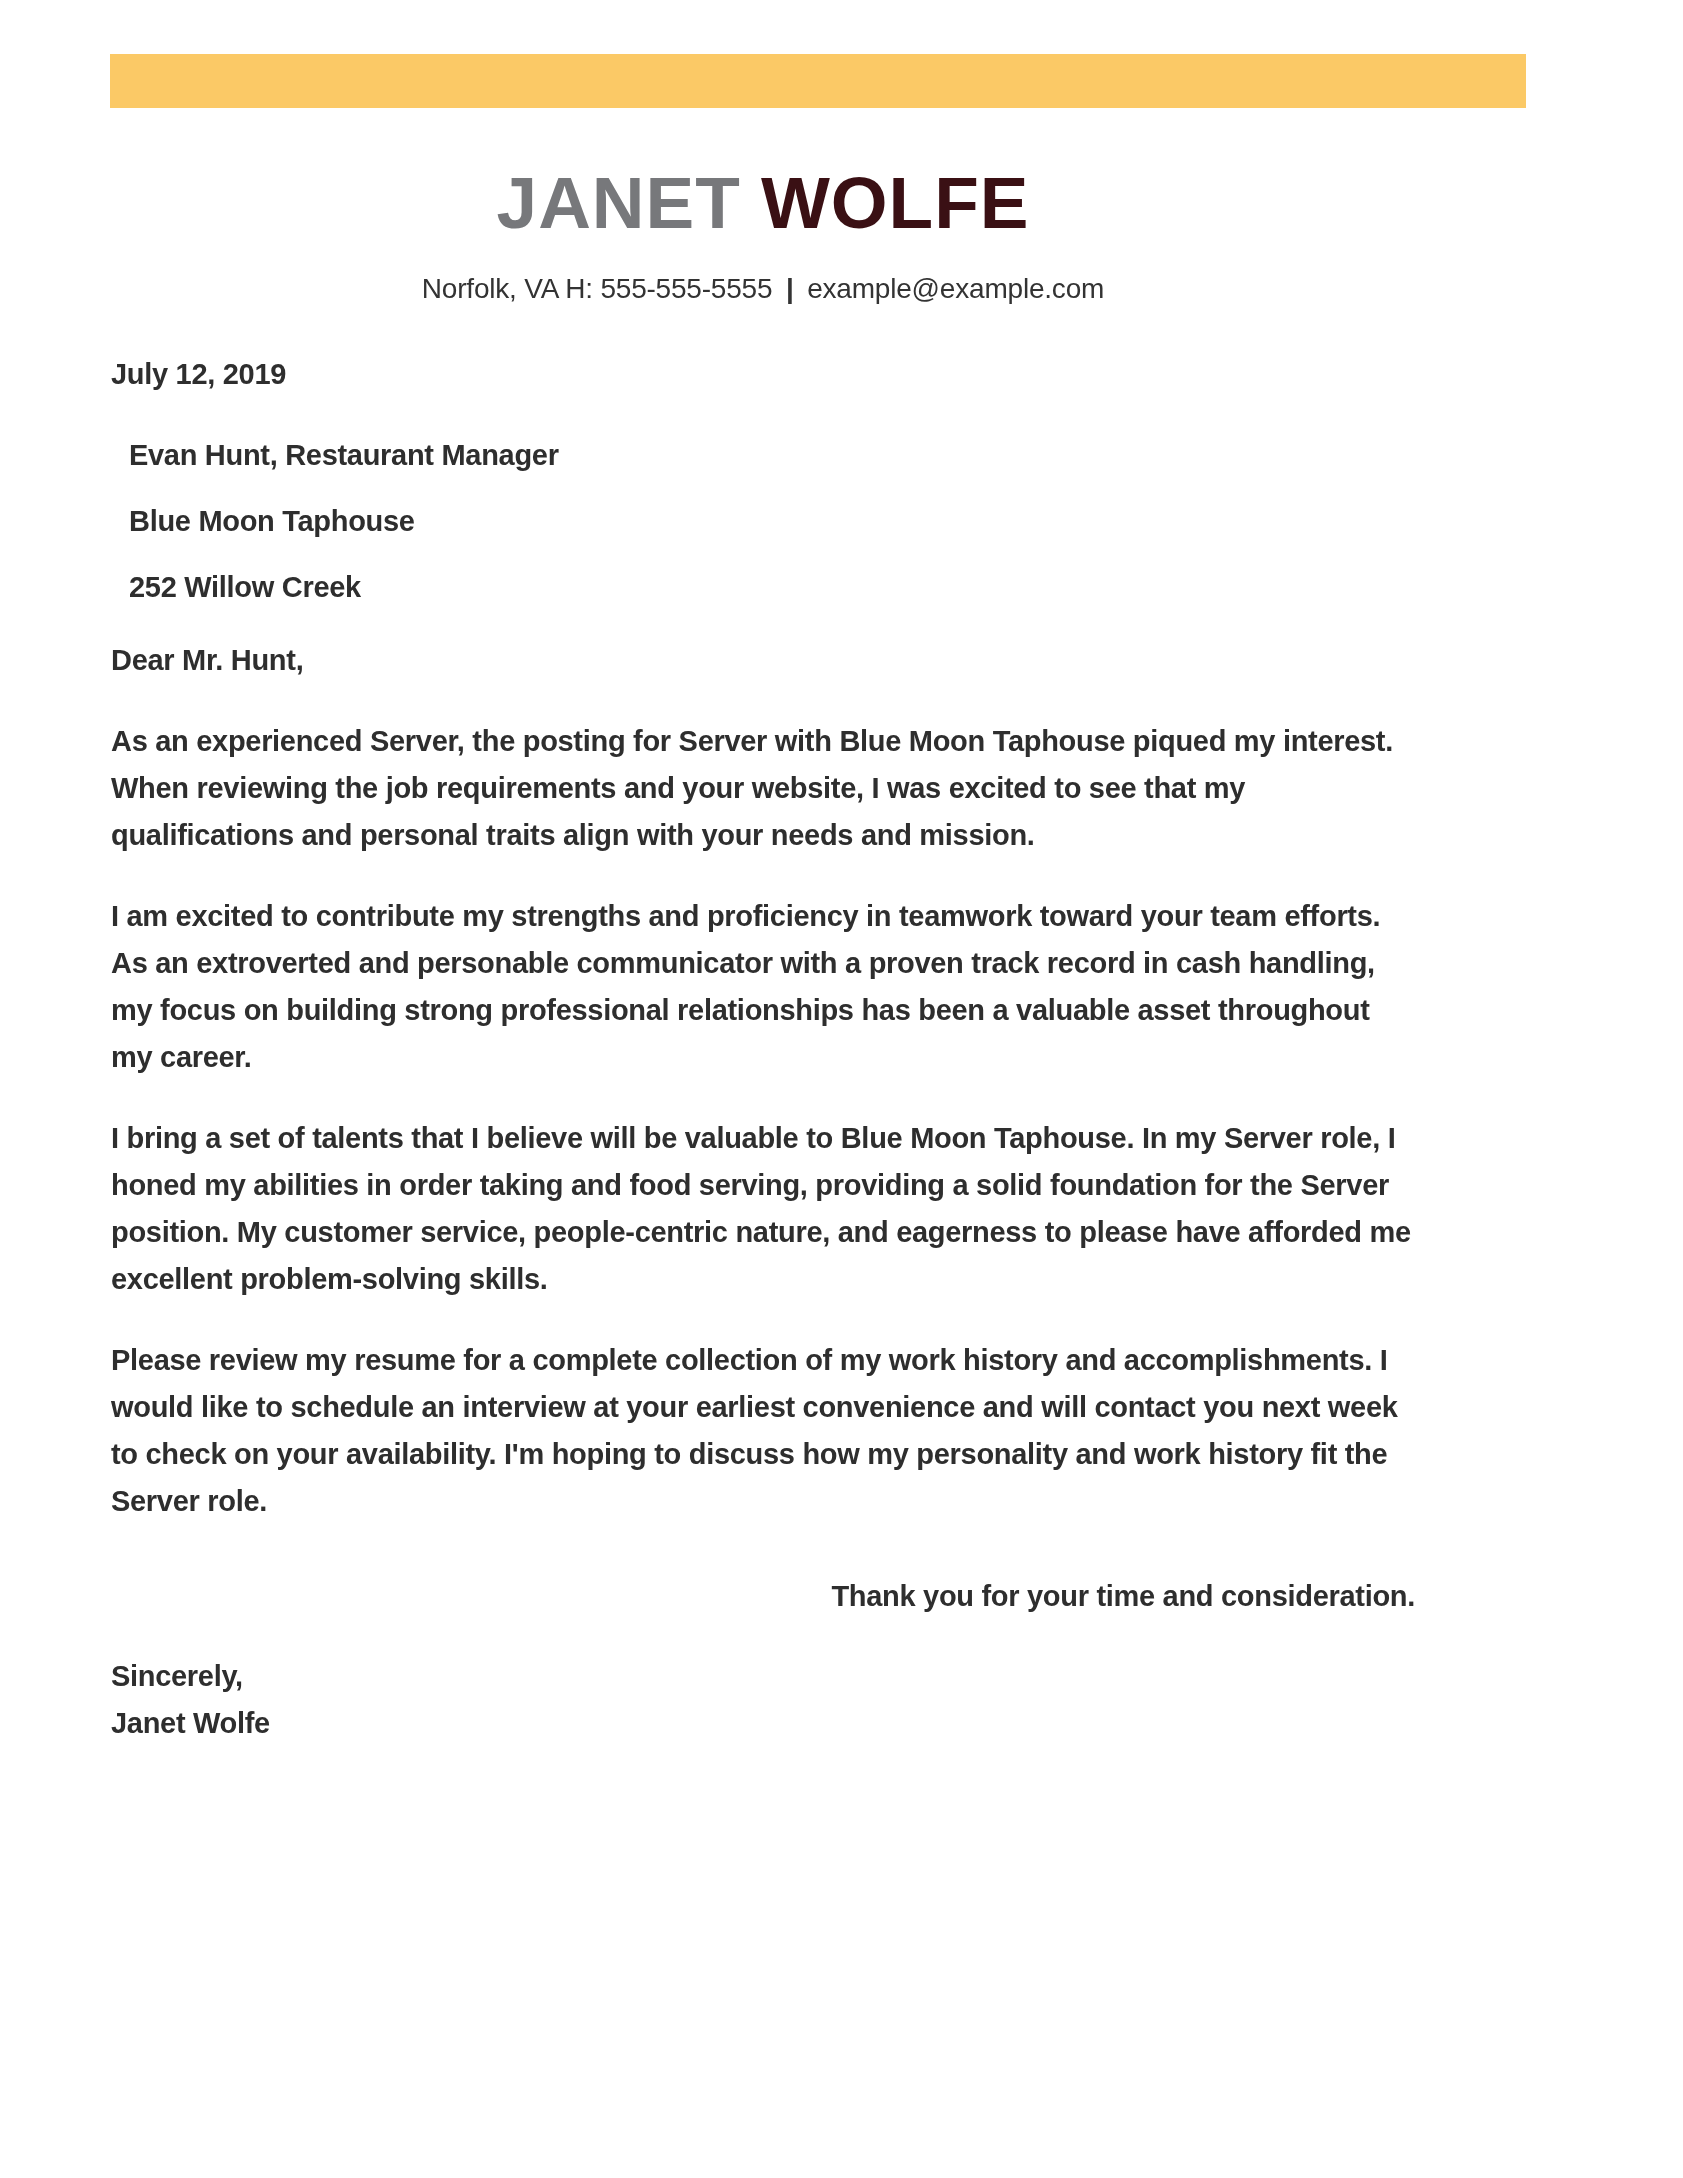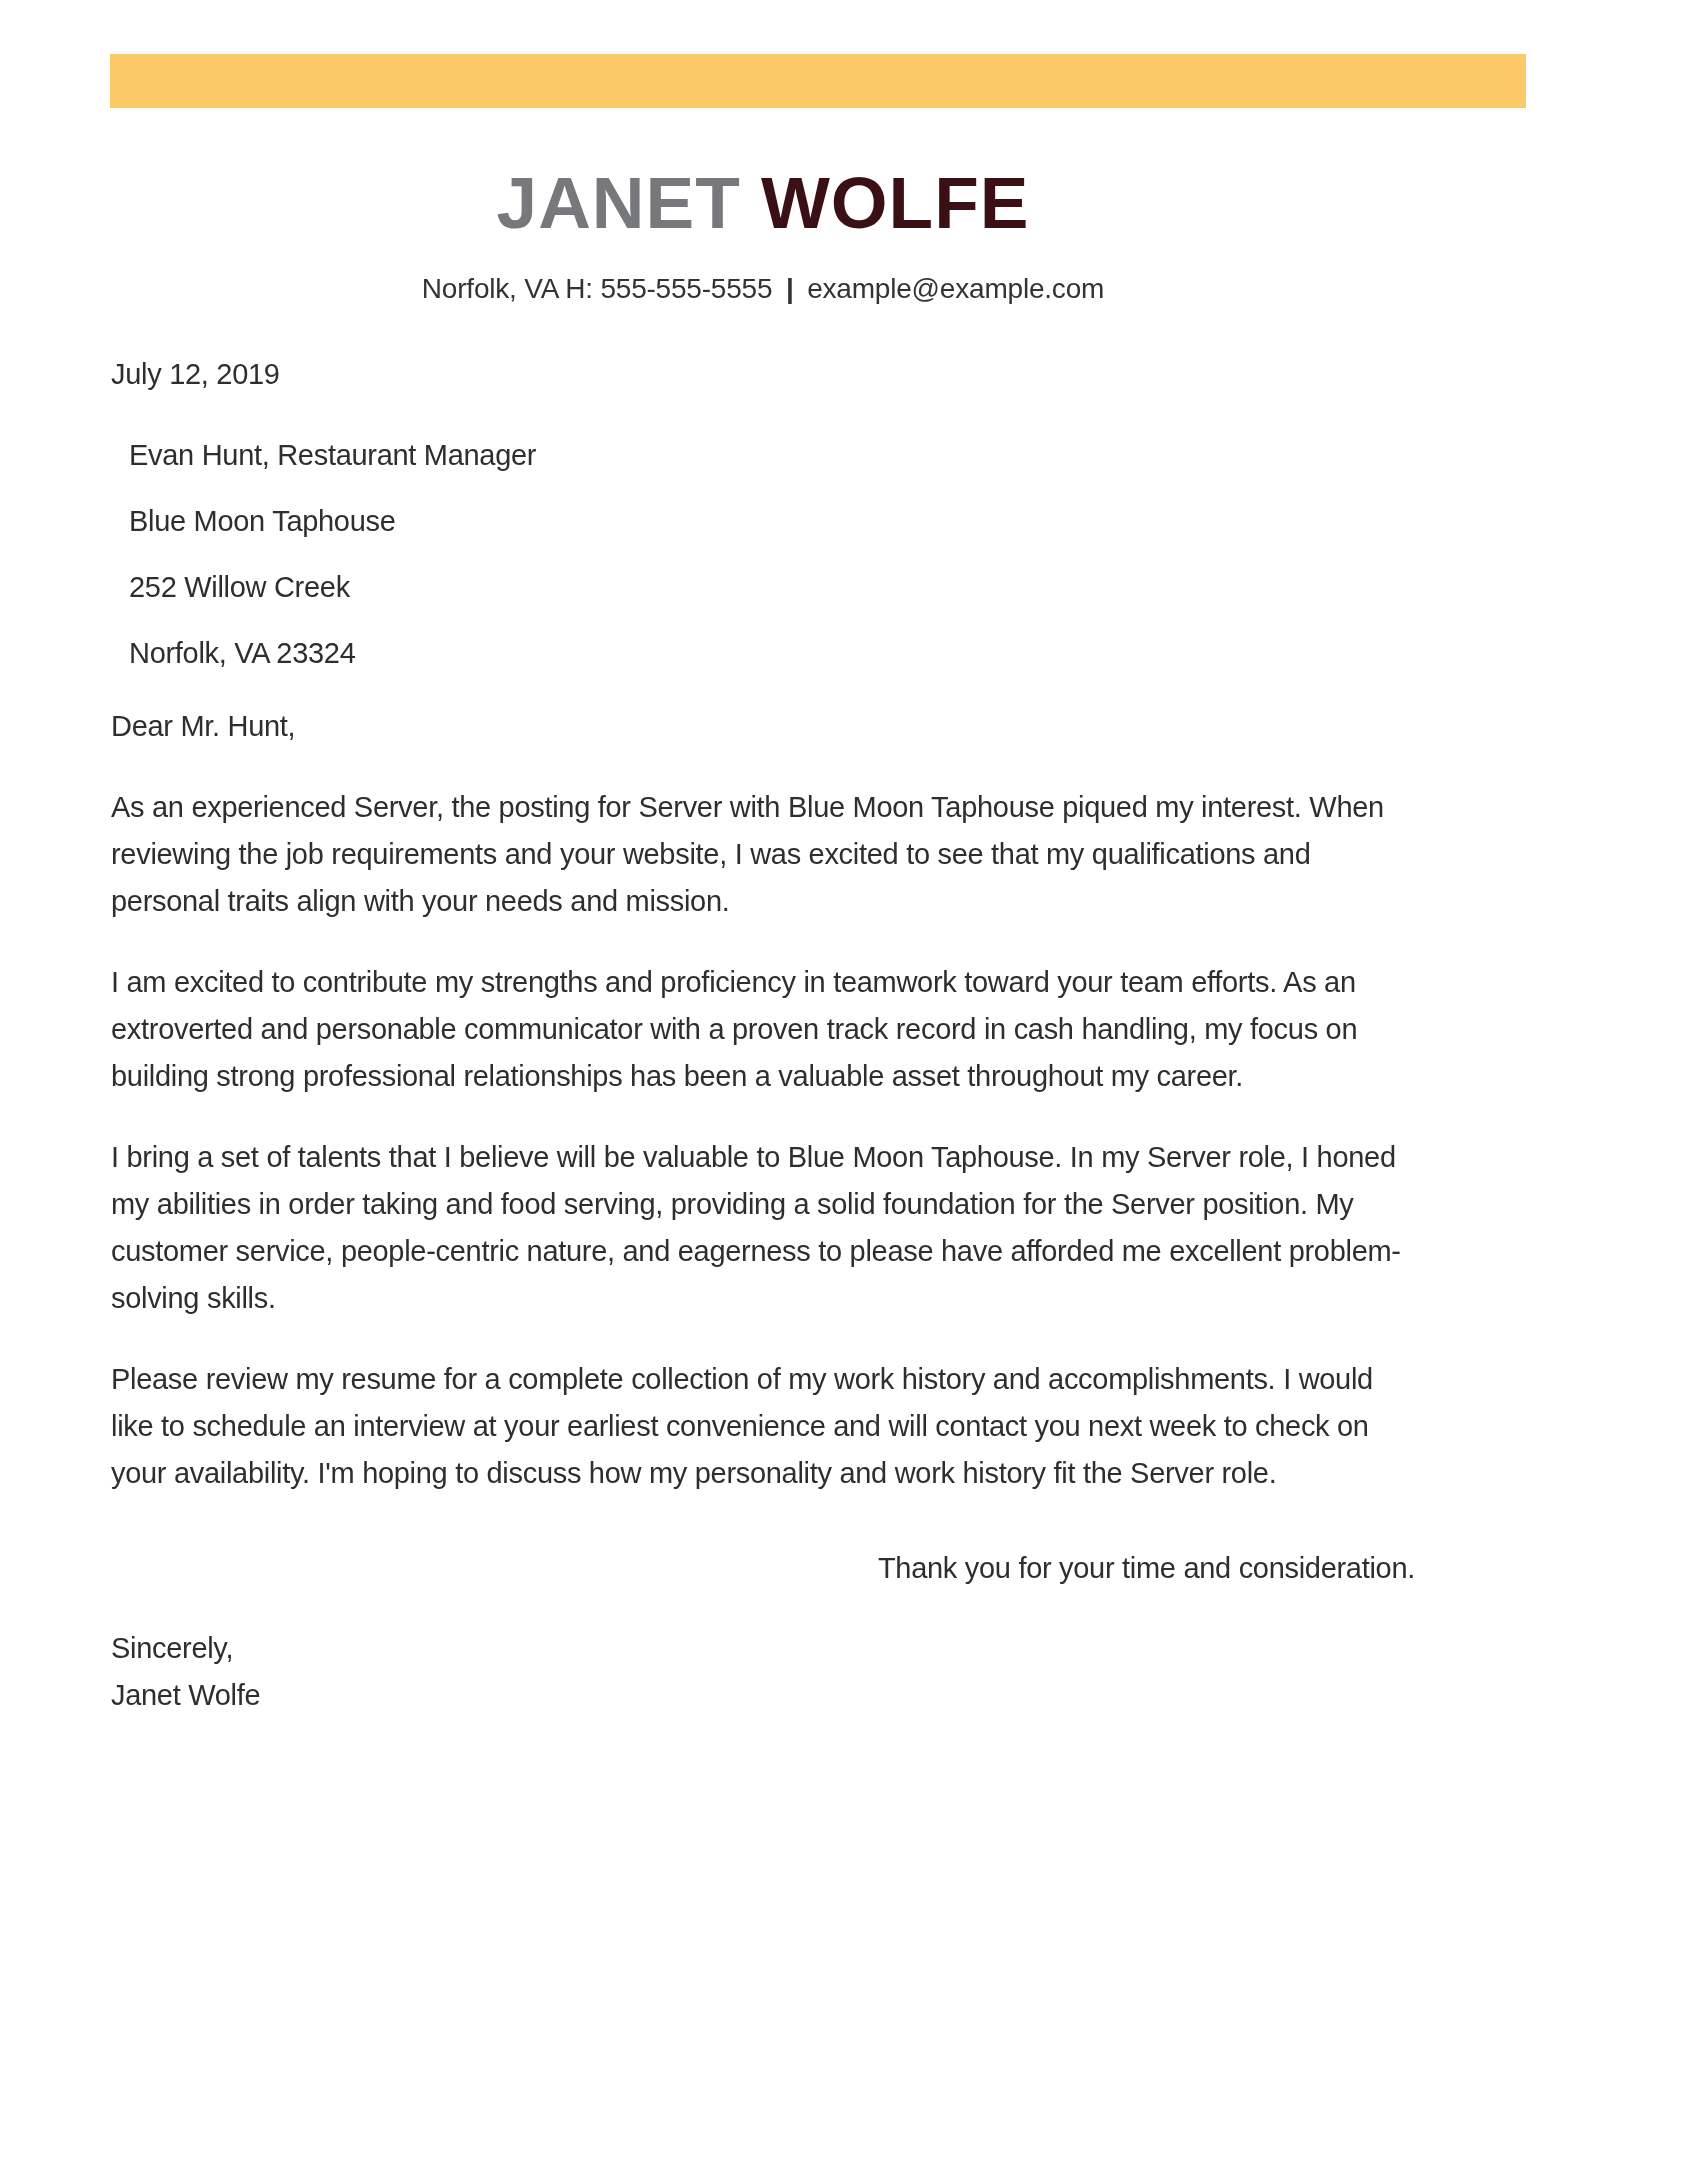--- a/index.html
+++ b/index.html
@@ -50,20 +50,21 @@
   }
   .contact .sep {
     font-weight: 700;
     margin: 0 6px;
   }
   .letter-body {
     padding: 0 111px;
     font-size: 29px;
     letter-spacing: -0.3px;
     color: #2e2e2e;
+    font-weight: bold;
   }
   .date {
     margin: 46px 0 0 0;
     line-height: 47px;
   }
   .recipient {
     margin-top: 33px;
   }
   .recipient p {
     margin: 18px;
@@ -111,21 +112,20 @@
   </header>
 
   <main class="letter-body">
 
     <p class="date">July 12, 2019</p>
 
     <div class="recipient">
       <p>Evan Hunt, Restaurant Manager</p>
       <p>Blue Moon Taphouse</p>
       <p>252 Willow Creek</p>
-      <p>Norfolk, VA 23324</p>
     </div>
 
     <p class="salutation">Dear Mr. Hunt,</p>
 
     <p class="para">As an experienced Server, the posting for Server with Blue Moon Taphouse piqued my interest. When reviewing the job requirements and your website, I was excited to see that my qualifications and personal traits align with your needs and mission.</p>
 
     <p class="para">I am excited to contribute my strengths and proficiency in teamwork toward your team efforts. As an extroverted and personable communicator with a proven track record in cash handling, my focus on building strong professional relationships has been a valuable asset throughout my career.</p>
 
     <p class="para">I bring a set of talents that I believe will be valuable to Blue Moon Taphouse. In my Server role, I honed my abilities in order taking and food serving, providing a solid foundation for the Server position. My customer service, people-centric nature, and eagerness to please have afforded me excellent problem-solving skills.</p>
 

